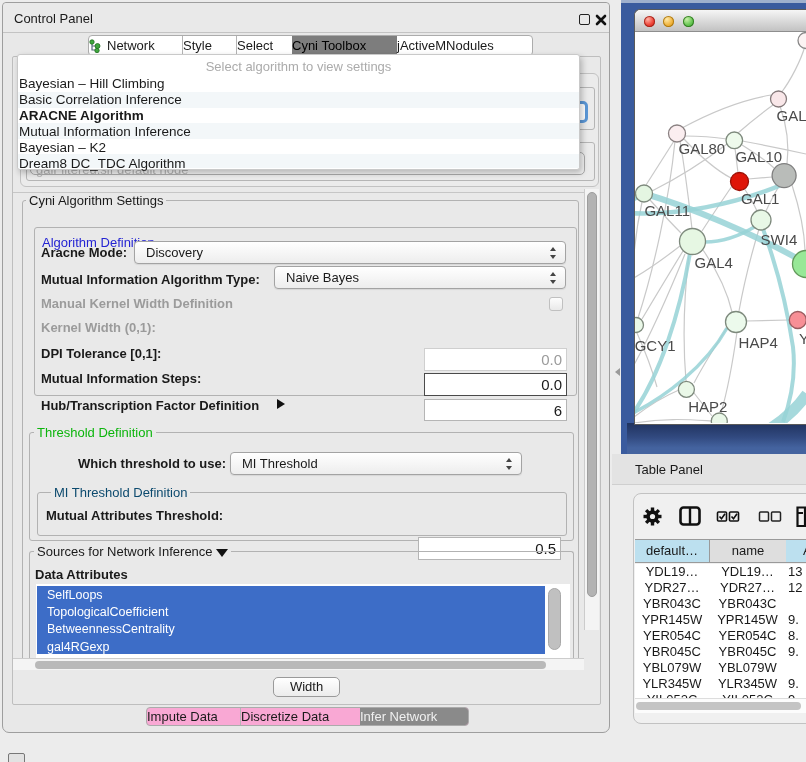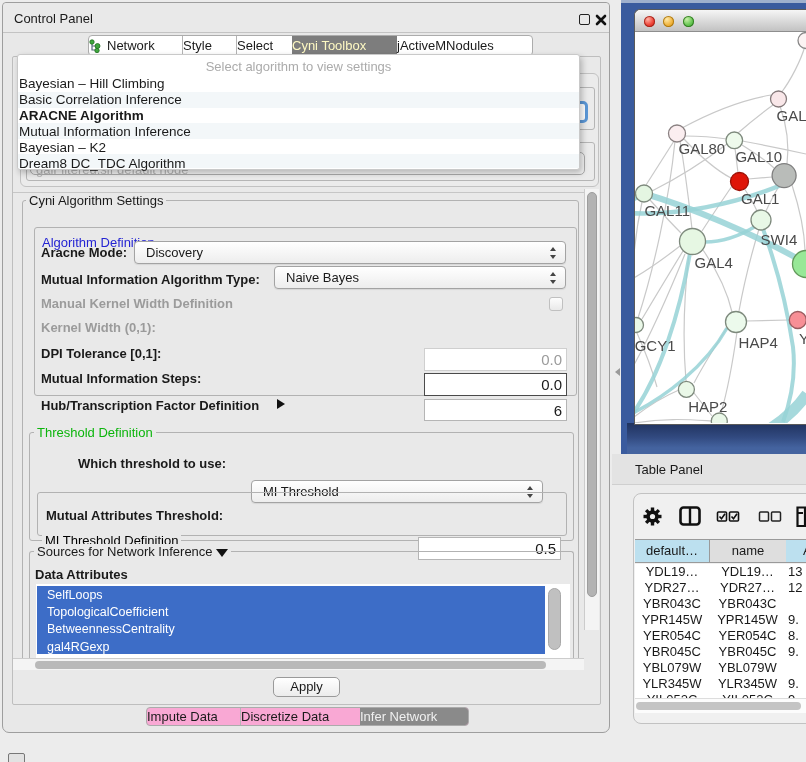--- a/index.html
+++ b/index.html
@@ -188,21 +188,21 @@
   <div class="tabseg" style="left:0;width:93px;">
     <svg width="13" height="14" viewBox="0 0 13 14" style="margin-right:5px;">
         <path d="M 3,3 L 3,11 L 7,11 M 3,7 L 7,7" stroke="#5a6b80" stroke-width="1.2" fill="none"></path>
         <circle cx="3" cy="3" r="2.2" fill="#3fa83f" stroke="#1e6e1e" stroke-width="0.8"></circle>
         <circle cx="8.5" cy="7" r="2.5" fill="#3fa83f" stroke="#1e6e1e" stroke-width="0.8"></circle>
         <circle cx="8" cy="11.5" r="2.2" fill="#3fa83f" stroke="#1e6e1e" stroke-width="0.8"></circle>
       </svg>
     Network</div>
   <div class="tabseg" style="left:93px;width:54px;border-left:1px solid #b4b4b4;">Style</div>
   <div class="tabseg" style="left:147px;width:56px;border-left:1px solid #b4b4b4;">Select</div>
-  <div class="tabseg" style="left:203px;width:105px;background:#7d7d7d;color:#fef9c3;">Cyni Toolbox</div>
+  <div class="tabseg" style="left:203px;width:105px;background:#7d7d7d;color:#000000;">Cyni Toolbox</div>
   <div class="tabseg" style="left:308px;width:135px;">jActiveMNodules</div>
 </div>
 
 <div class="abs" style="left:12px;top:56px;width:589px;height:649px;background:#e9e9e9;border:1px solid #bebebe;border-radius:2px;box-sizing:border-box;"></div>
 
 <div class="abs" style="left:20px;top:73px;width:579px;height:114px;background:#ebebeb;border:1px solid #c2c2c2;border-radius:6px;box-sizing:border-box;"></div>
 <div class="abs" style="left:26px;top:87px;width:569px;height:43px;border:1px solid #b5b5b5;border-radius:3px;box-sizing:border-box;"></div>
 <div class="abs" style="left:26px;top:142px;width:569px;height:39px;border:1px solid #b5b5b5;border-radius:3px;box-sizing:border-box;"></div>
 <div class="abs" style="left:574px;top:101px;width:8px;height:16px;background:#fff;border:3px solid #5b97d6;border-radius:5px;"></div>
 <div class="abs" style="left:30px;top:152px;width:555px;height:23px;background:#f2f2f2;border:1px solid #aaa;border-radius:5px;box-sizing:border-box;"></div>
@@ -248,27 +248,27 @@
       <span>6</span>
     </div>
 
   <div class="abs b" style="left:28px;top:205px;">Hub/Transcription Factor Definition</div>
   <div class="abs" style="left:264px;top:206px;width:0;height:0;border-top:5.5px solid transparent;border-bottom:5.5px solid transparent;border-left:8px solid #111;"></div>
 
   <div class="groupbox" style="left:16px;top:239px;width:543px;height:107px;"></div>
   <div class="glabel" style="left:21px;top:232px;color:#0cb50c;">Threshold Definition</div>
 
   <div class="abs b" style="left:65px;top:263px;">Which threshold to use:</div>
-  <div class="combo" style="left:238px;top:259px;width:290px;height:21px;margin-top:28px;">
+  <div class="combo" style="left:217px;top:259px;width:290px;height:21px;">
       <span class="ct">MI Threshold</span>
       <span class="spin"></span>
     </div>
 
   <div class="groupbox" style="left:24px;top:299px;width:528px;height:42px;"></div>
-  <div class="glabel" style="left:29px;top:292px;color:#000000;margin-top:48px;">MI Threshold Definition</div>
+  <div class="glabel" style="left:38px;top:292px;color:#0c4a6e;">MI Threshold Definition</div>
 
   <div class="abs b" style="left:33px;top:315px;">Mutual Attributes Threshold:</div>
   <div class="inp" style="left:405px;top:311px;width:141px;height:21px;">
       <span>0.5</span>
     </div>
 
   <div class="groupbox" style="left:16px;top:358px;width:543px;height:130px;border-bottom:none;"></div>
   <div class="glabel" style="left:21px;top:351px;">Sources for Network Inference <span style="display:inline-block;width:0;height:0;border-left:6.5px solid transparent;border-right:6.5px solid transparent;border-top:8px solid #111;vertical-align:-1px;"></span></div>
 
   <div class="abs b" style="left:22px;top:374px;">Data Attributes</div>
@@ -281,21 +281,21 @@
 </div>
 
 <div class="abs" style="left:584px;top:189px;width:15px;height:441px;background:#f4f4f4;border-left:1px solid #ccc;box-sizing:border-box;">
   <div class="abs" style="left:2px;top:3px;width:10px;height:405px;background:#b3b3b3;border:1px solid #9d9d9d;border-radius:6px;box-sizing:border-box;"></div>
 </div>
 
 <div class="abs" style="left:13px;top:658px;width:571px;height:12px;background:#f4f4f4;border-top:1px solid #ccc;box-sizing:border-box;">
   <div class="abs" style="left:22px;top:1.5px;width:511px;height:8px;background:#b9b9b9;border-radius:4px;"></div>
 </div>
 
-<div class="abs" style="left:273px;top:677px;width:65px;height:18px;border:1px solid #9a9a9a;border-radius:5px;background:linear-gradient(#fff,#ececec);text-align:center;line-height:18px;font-size:13px;">Apply</div>
+<div class="abs" style="left:273px;top:677px;width:65px;height:18px;border:1px solid #9a9a9a;border-radius:5px;background:linear-gradient(#fff,#ececec);text-align:center;line-height:18px;font-size:13px;">Width</div>
 
 <div class="abs" id="bottabs" style="left:146px;top:707px;width:323px;height:19px;background:#f9a8d4;border:1px solid #ababab;border-radius:4px;box-sizing:border-box;">
   <div class="tabseg" style="left:0;width:93px;">Impute Data</div>
   <div class="tabseg" style="left:93px;width:120px;border-left:1px solid #b4b4b4;">Discretize Data</div>
   <div class="tabseg" style="left:213px;width:108px;background:#8a8a8a;color:#f0f0f0;border-radius:0 3px 3px 0;">Infer Network</div>
 </div>
 
 <div class="abs" id="dropdown" style="left:17px;top:54px;width:563px;height:116px;background:#fff;border:1px solid #c9c9c9;border-radius:3px;box-shadow:2px 3px 6px rgba(0,0,0,0.25);box-sizing:border-box;padding-left:36px;">
   <div class="abs" style="left:0;top:37px;width:100%;height:15.6px;background:#f3f7f9;"></div>
   <div class="abs" style="left:0;top:68.2px;width:100%;height:15.6px;background:#f3f7f9;"></div>

